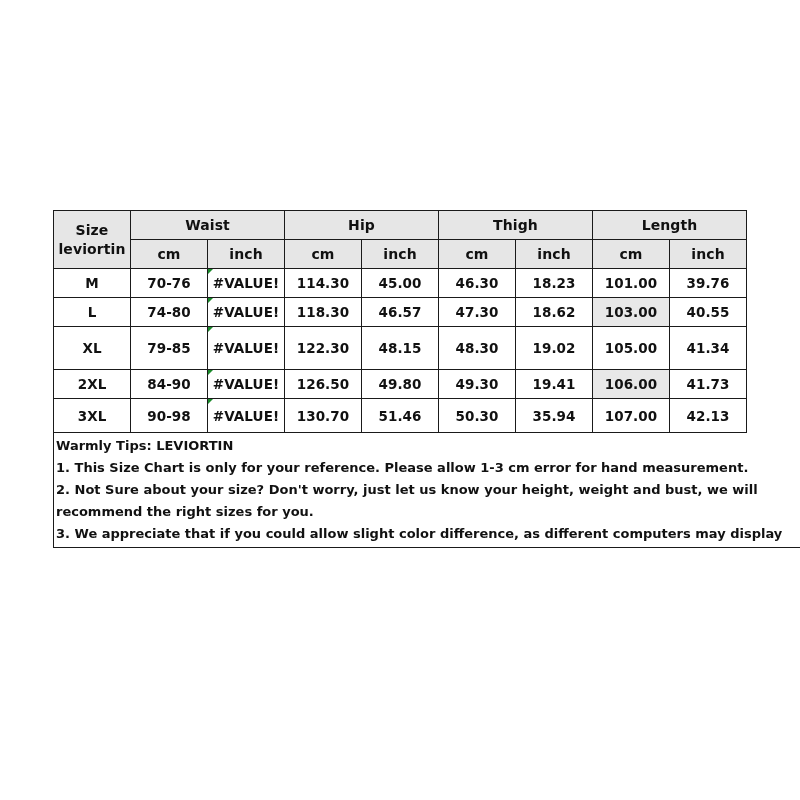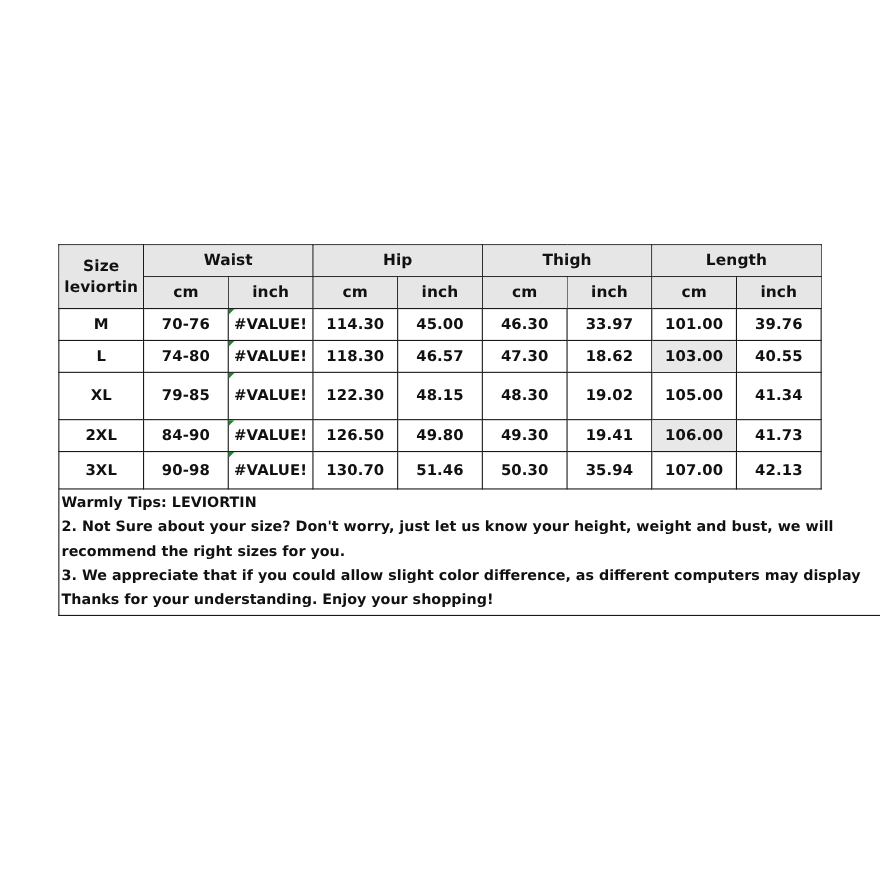--- a/index.html
+++ b/index.html
@@ -10,21 +10,21 @@
       height: 800px;
       overflow: hidden;
     }
     body {
       font-family: "DejaVu Sans", sans-serif;
       color: #111111;
     }
     .chart-wrap {
       position: absolute;
       left: 53px;
-      top: 222px;
+      top: 210px;
       width: 693px;
     }
     table.size-table {
       border-collapse: collapse;
       width: 693px;
       table-layout: fixed;
     }
     table.size-table td, table.size-table th {
       border: 1px solid #1a1a1a;
       text-align: center;
@@ -116,21 +116,21 @@
       </tr>
     </thead>
     <tbody>
       <tr style="height:29px">
         <td>M</td>
         <td>70-76</td>
         <td class="err"><span class="corner"></span><span>#VALUE!</span></td>
         <td>114.30</td>
         <td>45.00</td>
         <td>46.30</td>
-        <td>33.97</td>
+        <td>18.23</td>
         <td>101.00</td>
         <td>39.76</td>
       </tr>
       <tr style="height:29px">
         <td>L</td>
         <td>74-80</td>
         <td class="err"><span class="corner"></span><span>#VALUE!</span></td>
         <td>118.30</td>
         <td>46.57</td>
         <td>47.30</td>
@@ -169,18 +169,18 @@
         <td>50.30</td>
         <td>35.94</td>
         <td>107.00</td>
         <td>42.13</td>
       </tr>
     </tbody>
   </table>
 
   <div class="notes">
     <div class="note-line">Warmly Tips: LEVIORTIN</div>
+    <div class="note-line">1. This Size Chart is only for your reference. Please allow 1-3 cm error for hand measurement.</div>
     <div class="note-line">2. Not Sure about your size? Don't worry, just let us know your height, weight and bust, we will</div>
     <div class="note-line">recommend the right sizes for you.</div>
     <div class="note-line">3. We appreciate that if you could allow slight color difference, as different computers may display</div>
-    <div class="note-line">Thanks for your understanding. Enjoy your shopping!</div>
   </div>
 </div>
 
 </body></html>

